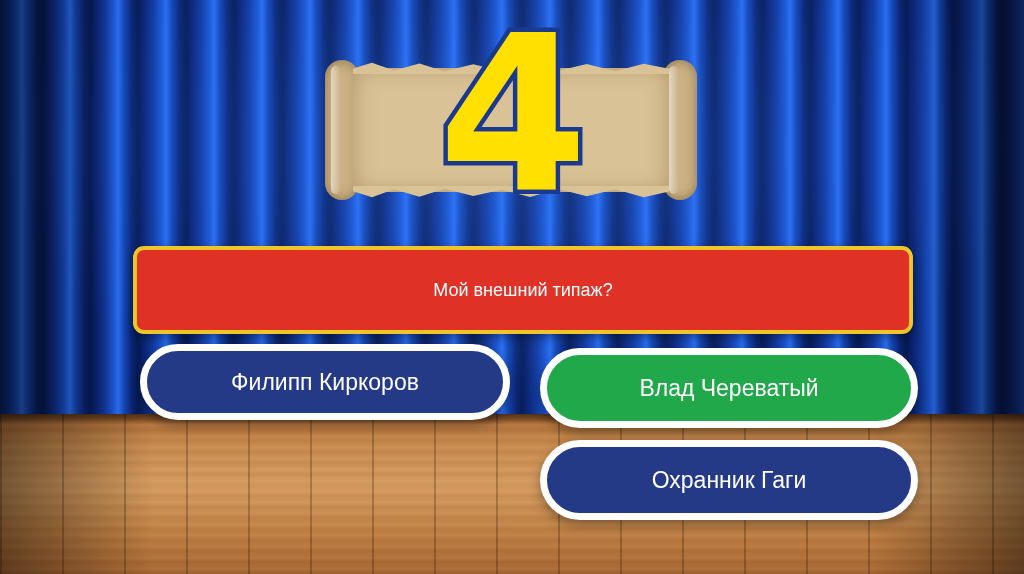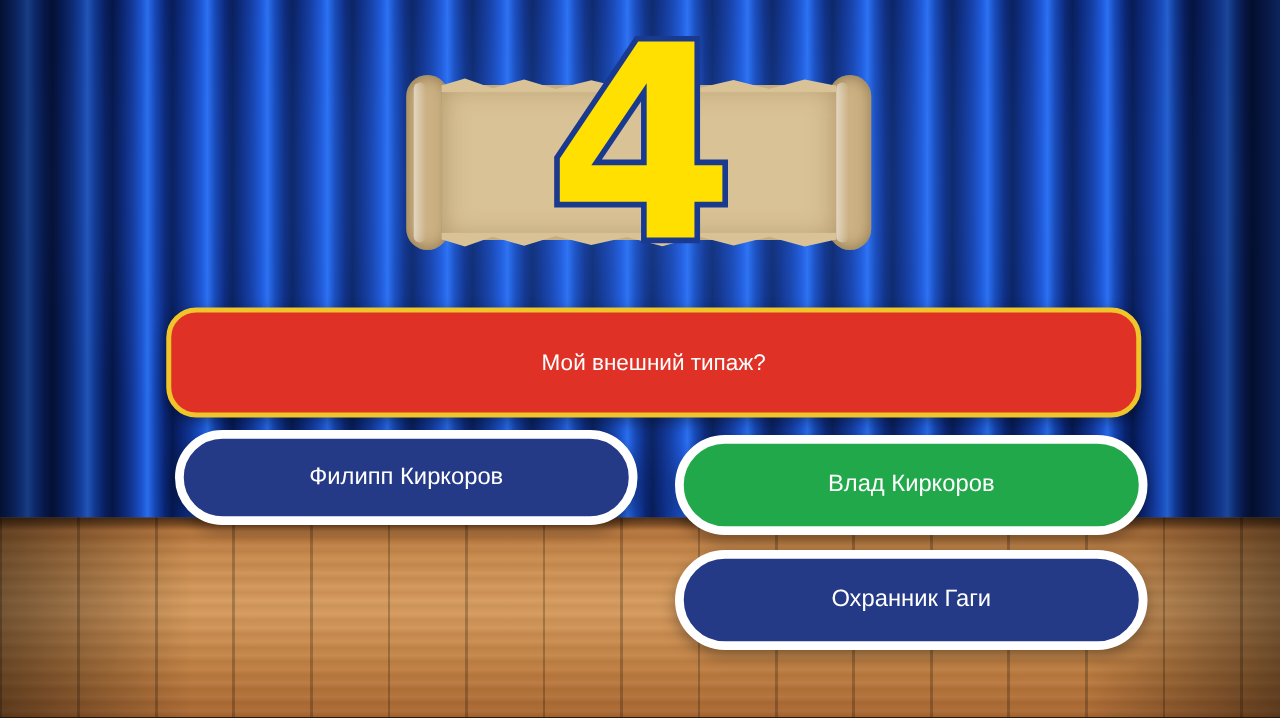--- a/index.html
+++ b/index.html
@@ -147,21 +147,21 @@
     letter-spacing: -4px;
   }
 
   
   .question {
     position: absolute;
     left: 133px;
     top: 246px;
     width: 780px;
     height: 88px;
-    border-radius: 24px;
+    border-radius: 11px;
     background: #e03127;
     border: 4px solid #f0c52a;
     box-sizing: border-box;
     display: flex;
     align-items: center;
     justify-content: center;
     box-shadow: 0 4px 10px rgba(0,0,0,0.35);
   }
   .question-text {
     color: #ffffff;
@@ -173,21 +173,21 @@
   
   .answer {
     position: absolute;
     border-radius: 40px;
     border: 7px solid #ffffff;
     box-sizing: border-box;
     display: flex;
     align-items: center;
     justify-content: center;
     color: #ffffff;
-    font-size: 19px;
+    font-size: 23px;
     box-shadow: 0 5px 12px rgba(0,0,0,0.35);
   }
   .answer.a1 { left: 140px; top: 344px;  width: 370px; height: 76px; background: #253a86; }
   .answer.a2 { left: 540px; top: 348px;  width: 378px; height: 80px; background: #21a84a; }
   .answer.a3 { left: 140px; top: 446px;  width: 372px; height: 76px; background: #253a86; }
   .answer.a4 { left: 540px; top: 440px;  width: 378px; height: 80px; background: #253a86; text-align: center; }
 </style>
 </head>
 <body>
 
@@ -204,19 +204,19 @@
   </div>
 
   <div class="question">
     <div class="question-text">Мой внешний типаж?</div>
   </div>
 
   <div class="answer a1">
     <span>Филипп Киркоров</span>
   </div>
   <div class="answer a2">
-    <span>Влад Киркоров</span>
+    <span>Влад Череватый</span>
   </div>
   <div class="answer a4">
     <span>Охранник Гаги</span>
   </div>
 
 </div>
 
 </body></html>

